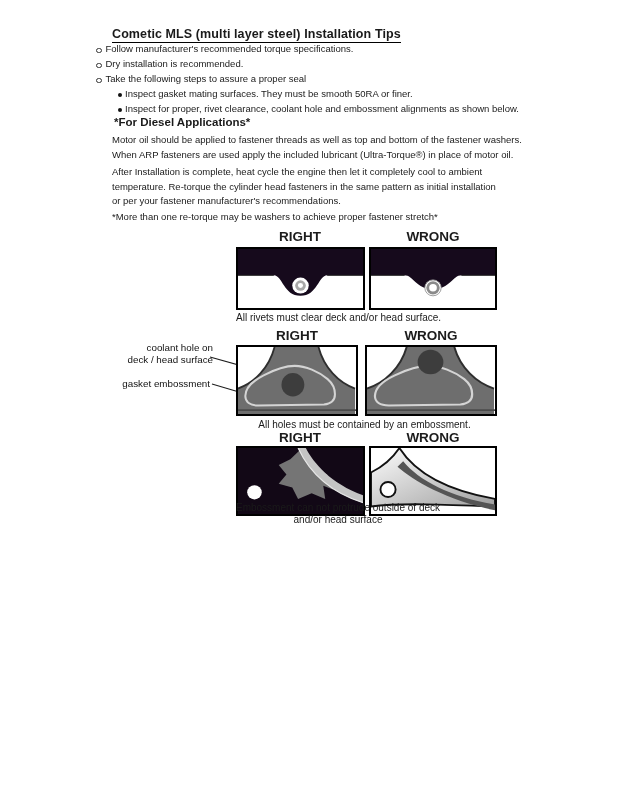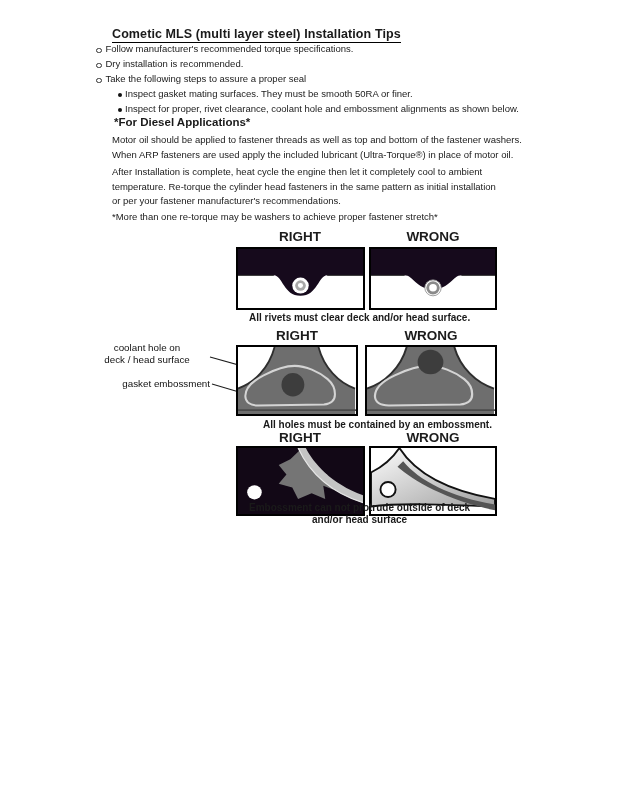--- a/index.html
+++ b/index.html
@@ -15,21 +15,21 @@
   .bullets{left:96px;top:41px;width:470px;}
   .b-row{display:flex;align-items:center;height:15px;font-size:9.5px;}
   .b-row.sub{padding-left:22px;}
   .marker-o{flex:0 0 auto;width:3.5px;height:3.5px;border:1px solid #333;border-radius:50%;margin:3.5px 4px 0 0;}
   .marker-f{flex:0 0 auto;width:4px;height:4px;background:#111;border-radius:50%;margin:3.5px 3px 0 0;}
   .para{font-size:9.5px;line-height:14.5px;white-space:pre-line;width:445px;}
   .h2{font-size:11.5px;font-weight:bold;}
   .dg-label{font-size:13.5px;font-weight:bold;color:#1c1c1c;width:80px;text-align:center;}
   .panel{border:2px solid #000;background:#fff;}
   .panel svg{display:block;width:100%;height:100%;}
-  .caption{font-size:10px;font-weight:bold;white-space:pre-line;line-height:12px;margin-left:13px;}
+  .caption{font-size:10px;font-weight:normal;white-space:pre-line;line-height:12px;}
   .side-label{font-size:9.8px;line-height:11.5px;white-space:pre-line;text-align:right;color:#111;}
   .warranty{left:108px;top:574px;width:430px;font-size:5.8px;line-height:7px;color:#222;}
   .warranty .w-head{font-weight:bold;font-size:6.2px;margin:0 0 7px 0;}
   .warranty p{margin:0 0 7px 0;white-space:pre-line;}
   .footer-code{font-size:13.5px;color:#0c4a6e;letter-spacing:.3px;}
 </style>
 </head>
 <body>
 
 <div class="page">
@@ -104,21 +104,21 @@
       <circle cx="64.5" cy="41.5" r="8.5" fill="#ffffff" stroke="#999999" stroke-width="1"></circle>
       <circle cx="64.5" cy="41.5" r="5.5" fill="none" stroke="#8a8a8a" stroke-width="3"></circle>
       <circle cx="64.5" cy="41.5" r="2.6" fill="#ffffff"></circle>
     </svg>
   </div>
   <div class="abs caption" style="left:236px;top:312px;">All rivets must clear deck and/or head surface.</div>
 
   <div class="abs dg-label" style="left:257px;top:328px;">RIGHT</div>
   <div class="abs dg-label" style="left:391px;top:328px;">WRONG</div>
 
-  <div class="abs side-label" style="left:92px;top:342px;width:110px;text-align:center;">coolant hole on
+  <div class="abs side-label" style="left:103px;top:342px;width:110px;">coolant hole on
 deck / head surface</div>
   <div class="abs side-label" style="left:98px;top:378px;width:112px;">gasket embossment</div>
 
   <svg class="abs" style="left:205px;top:350px;" width="95" height="52" viewBox="0 0 95 52">
     <line x1="5" y1="7" x2="84" y2="29" stroke="#1c1c1c" stroke-width="1.1"></line>
     <line x1="7" y1="34" x2="51" y2="47" stroke="#1c1c1c" stroke-width="1.1"></line>
   </svg>
 
   <div class="abs panel" style="left:236px;top:345px;width:118px;height:67px;">
     <svg viewBox="0 0 129 71" preserveAspectRatio="none">

